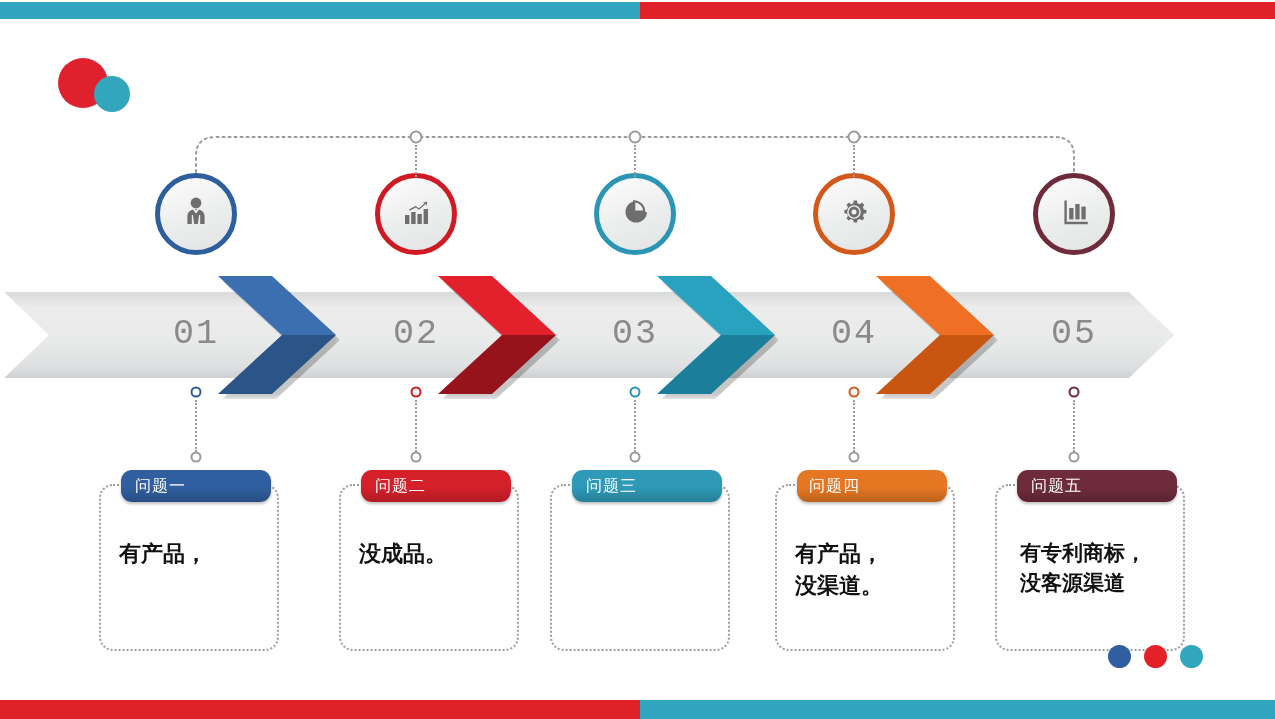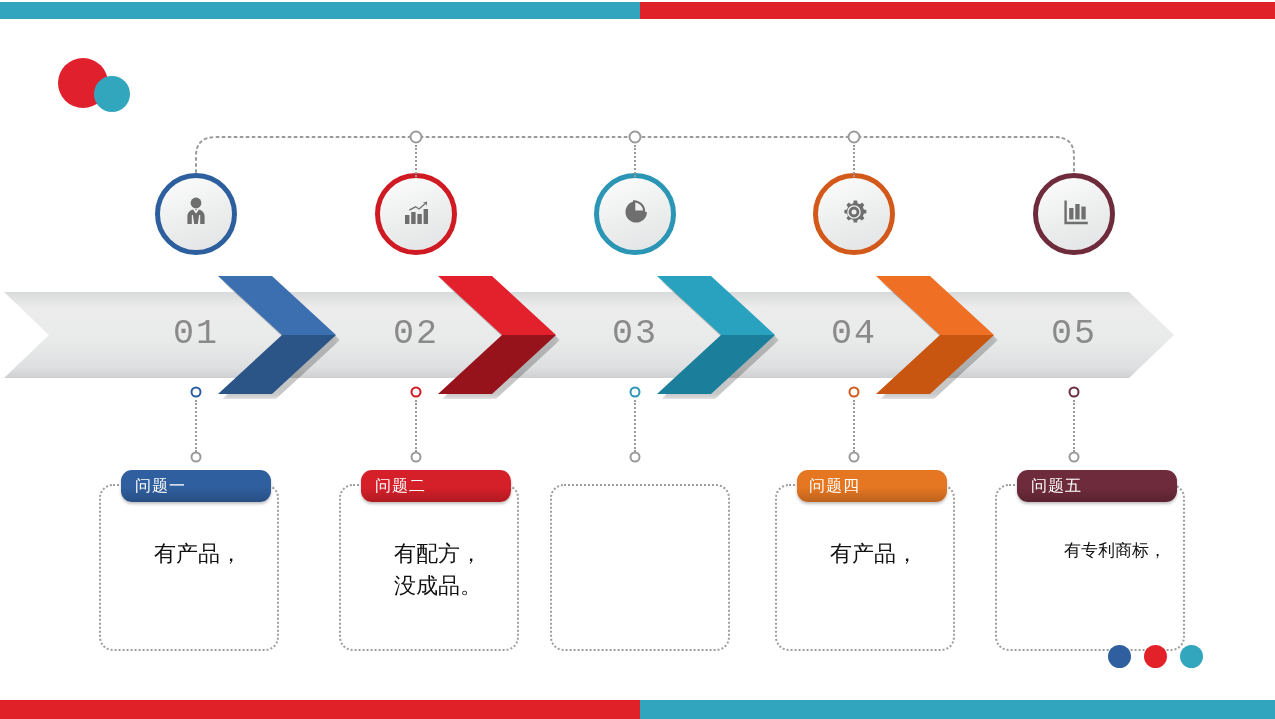--- a/index.html
+++ b/index.html
@@ -114,28 +114,27 @@
   .card-tag {
     position:absolute; left:20px; top:-16px; width:150px; height:32px;
     border-radius:11px; color:#ffffff;
     display:flex; align-items:center; padding-left:14px;
     font-size:16px; letter-spacing:1px;
     font-family:"DejaVu Sans","Liberation Sans",sans-serif;
     box-shadow:0 2px 3px rgba(0,0,0,.25);
   }
   .card-body {
     position:absolute; left:18px; top:52px; right:8px;
-    font-size:22px; font-weight:normal; color:#111111; line-height:1.45;
+    font-size:22px; font-weight:bold; color:#111111; line-height:1.45;
     font-family:"DejaVu Sans","Liberation Sans",sans-serif;
-    margin-left:35px;
   }
   .card-body .ln { display:block; white-space:nowrap; }
   .card.wide { width:190px; }
   .card.wide .card-tag { width:160px; }
-  .card.wide .card-body { font-size:17px; left:32px; }
+  .card.wide .card-body { font-size:21px; left:23px; }
 
   
   .foot-dots { position:absolute; left:1108px; top:645px; display:flex; gap:13px; }
   .foot-dots i { display:block; width:23px; height:23px; border-radius:50%; }
 </style>
 </head>
 <body>
 
 <div class="stage">
 
@@ -266,36 +265,38 @@
   <div id="cards-layer">
       <div class="card" style="left: 99px; top: 484px;">
         <div class="card-tag" style="background: linear-gradient(rgb(47, 95, 158) 0%, rgb(47, 95, 158) 55%, rgb(39, 78, 130) 100%);">问题一</div>
         <div class="card-body">
           <span class="ln">有产品，</span>
         </div>
       </div>
       <div class="card" style="left: 339px; top: 484px;">
         <div class="card-tag" style="background: linear-gradient(rgb(213, 32, 42) 0%, rgb(213, 32, 42) 55%, rgb(175, 26, 34) 100%);">问题二</div>
         <div class="card-body">
-          <span class="ln">有配方，</span>
           <span class="ln">没成品。</span>
         </div>
       </div>
       <div class="card" style="left: 550px; top: 484px;">
+        <div class="card-tag" style="background: linear-gradient(rgb(46, 154, 184) 0%, rgb(46, 154, 184) 55%, rgb(38, 126, 151) 100%);">问题三</div>
       </div>
       <div class="card" style="left: 775px; top: 484px;">
         <div class="card-tag" style="background: linear-gradient(rgb(229, 119, 34) 0%, rgb(229, 119, 34) 55%, rgb(188, 98, 28) 100%); padding-left: 12px;">问题四</div>
         <div class="card-body">
           <span class="ln">有产品，</span>
+          <span class="ln">没渠道。</span>
         </div>
       </div>
       <div class="card wide" style="left: 995px; top: 484px;">
         <div class="card-tag" style="background: linear-gradient(rgb(110, 43, 60) 0%, rgb(110, 43, 60) 55%, rgb(90, 35, 49) 100%);">问题五</div>
         <div class="card-body">
           <span class="ln">有专利商标，</span>
+          <span class="ln">没客源渠道</span>
         </div>
       </div>
     </div>
 
   <div class="foot-dots" id="foot-dots">
       <i style="background: rgb(47, 95, 158);"></i>
       <i style="background: rgb(227, 33, 40);"></i>
       <i style="background: rgb(50, 166, 189);"></i>
     </div>
 </div>

